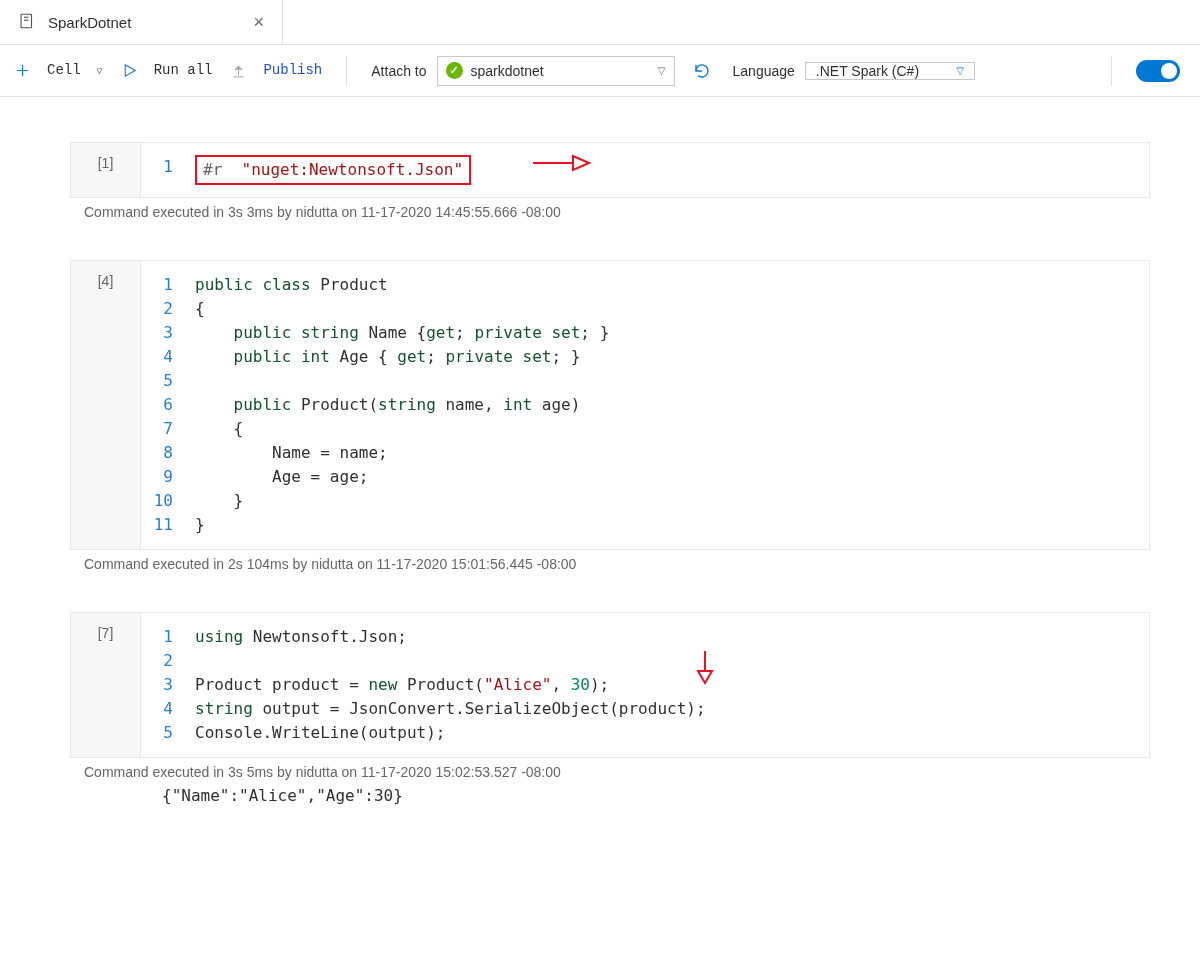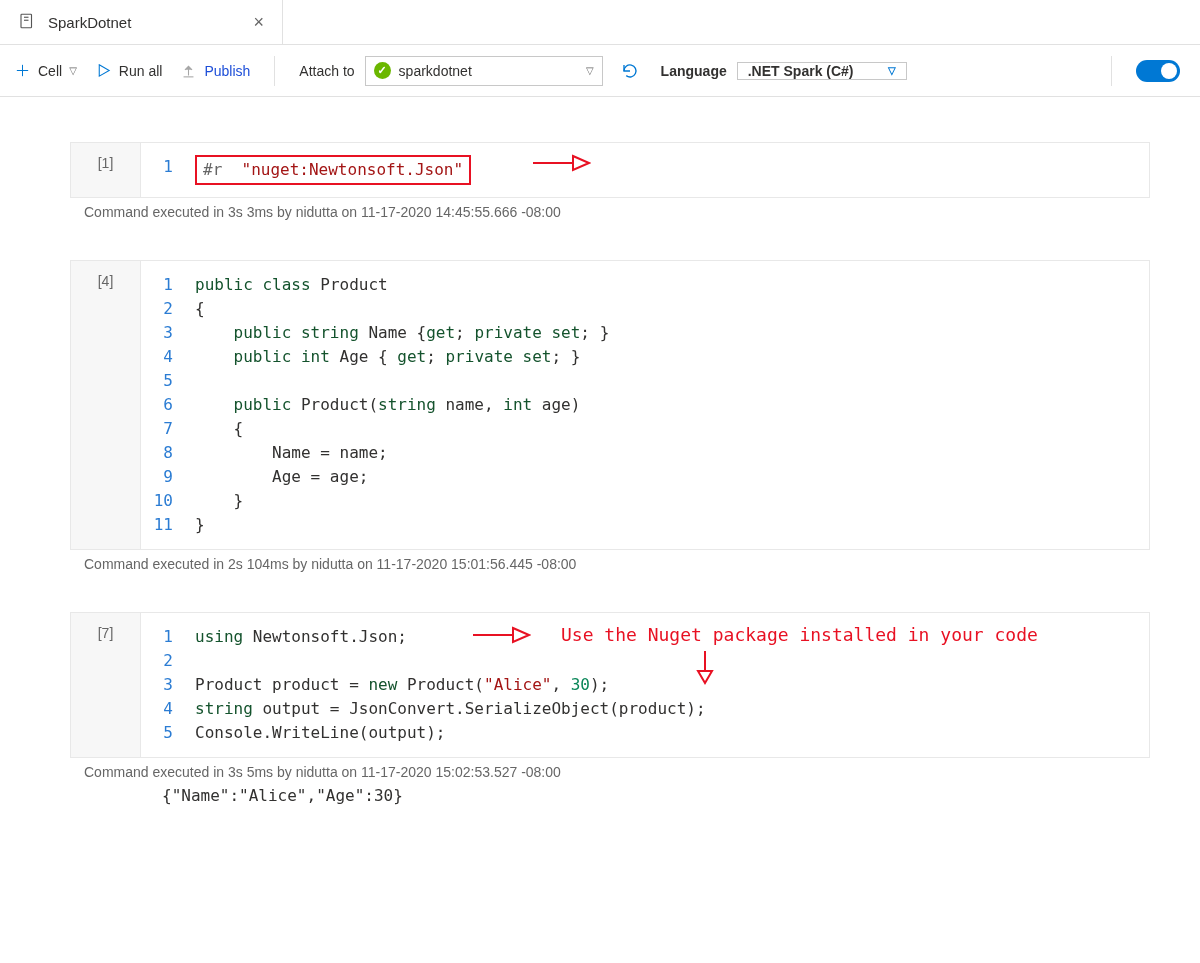--- a/index.html
+++ b/index.html
@@ -3,21 +3,21 @@
 <meta charset="utf-8">
 <style>
   * { box-sizing: border-box; margin: 0; padding: 0; }
   body { font-family: "Segoe UI", sans-serif; font-size: 14px; color: #323130; background: #fff; width: 1200px; }
   .tab-bar { display: flex; align-items: center; height: 45px; border-bottom: 1px solid #e1e1e1; }
   .tab { display: flex; align-items: center; gap: 12px; padding: 0 18px; height: 100%; border-right: 1px solid #e1e1e1; }
   .tab-icon svg { width: 18px; height: 18px; }
   .tab-title { font-size: 15px; }
   .tab-close { font-size: 18px; color: #666; margin-left: 110px; cursor: pointer; }
   .toolbar { display: flex; align-items: center; height: 52px; padding: 0 14px; gap: 18px; border-bottom: 1px solid #e1e1e1; }
-  .tb-item { display: flex; align-items: center; gap: 7px; color: #323130; cursor: pointer; }
+  .tb-item { display: flex; gap: 16px; color: #323130; cursor: pointer; font-family: Liberation Mono, monospace; }
   .tb-item svg { width: 17px; height: 17px; }
   .tb-item.disabled { color: #1d4ed8; }
   .tb-item.disabled svg { stroke: #a6a6a6; fill: #a6a6a6; }
   .attach-block { display: flex; align-items: center; gap: 10px; }
   .attach-label { font-weight: 400; }
   .attach-dd { display: flex; align-items: center; gap: 8px; border: 1px solid #c8c8c8; height: 30px; padding: 0 8px 0 8px; min-width: 238px; }
   .status-dot { width: 17px; height: 17px; border-radius: 50%; background: #6bb700; display:flex; align-items:center; justify-content:center; }
   .status-dot::after { content:"✓"; color:#fff; font-size:11px; font-weight:bold; }
   .dd-chev { margin-left:auto; color:#666; font-size:10px; display:flex; align-items:center; }
   .language-dd { border:1px solid #c8c8c8; height:18px; display:flex; align-items:center; padding:0 10px; gap:14px; min-width:170px; }
@@ -90,21 +90,21 @@
       <span>sparkdotnet</span>
       <span class="dd-chev">▽</span>
     </div>
   </div>
   <div class="tb-item refresh-icon">
     <svg viewBox="0 0 24 24" fill="none" stroke="#0078d4" stroke-width="1.8">
         <path d="M4 12a8 8 0 1 1 3 6.2"></path>
         <polyline points="4 4 4 12 12 12" fill="none"></polyline>
       </svg>
   </div>
-  <div class="attach-block" style="margin-left:4px;font-weight:bold;">
+  <div class="attach-block" style="margin-left:4px;">
     <span>Language</span>
     <div class="language-dd">
       <span>.NET Spark (C#)</span>
       <span class="dd-chev" style="color:#0078d4;">▽</span>
     </div>
   </div>
   <div class="vdiv" style="margin-left:auto;"></div>
   <div class="toggle"></div>
 </div>
 
@@ -153,24 +153,21 @@
 
   <div class="cell">
     <div class="cell-exec">[7]</div>
     <div class="cell-gutter">
       <div>1</div>
       <div>2</div>
       <div>3</div>
       <div>4</div>
       <div>5</div>
     </div>
-    <div class="cell-code"><span class="kw">using</span><span> Newtonsoft.Json;</span><span style="position:absolute; left:290px; top:10px; display:flex; align-items:center; gap:30px;"><svg class="arrow-svg" width="60" height="22">
-            <line x1="2" y1="11" x2="42" y2="11" stroke="#e81123" stroke-width="2"></line>
-            <polygon points="42,4 58,11 42,18" fill="none" stroke="#e81123" stroke-width="2"></polygon>
-          </svg><span class="annot">Use the Nuget package installed in your code</span></span><span style="position:absolute; left:513px; top:36px;"><svg class="arrow-svg" width="22" height="36">
+    <div class="cell-code"><span class="kw">using</span><span> Newtonsoft.Json;</span><span style="position:absolute; left:513px; top:36px;"><svg class="arrow-svg" width="22" height="36">
             <line x1="11" y1="2" x2="11" y2="22" stroke="#e81123" stroke-width="2"></line>
             <polygon points="4,22 11,34 18,22" fill="none" stroke="#e81123" stroke-width="2"></polygon>
           </svg></span>
 
 <span>Product product = </span><span class="kw">new</span><span> Product(</span><span class="str">"Alice"</span><span>, </span><span class="num">30</span><span>);</span>
 <span class="kw">string</span><span> output = JsonConvert.SerializeObject(product);</span>
 <span>Console.WriteLine(output);</span></div>
   </div>
   <div class="cell-status" style="margin-bottom:0;">Command executed in 3s 5ms by nidutta on 11-17-2020 15:02:53.527 -08:00</div>
   <div class="cell-output">{"Name":"Alice","Age":30}</div>

